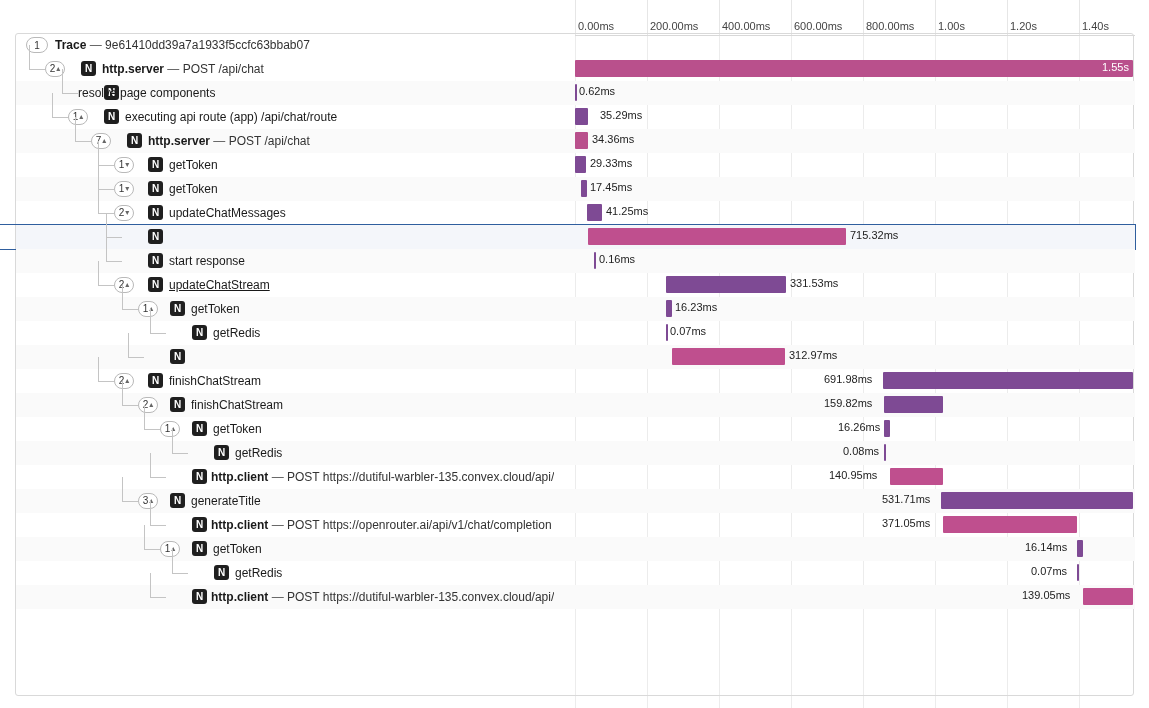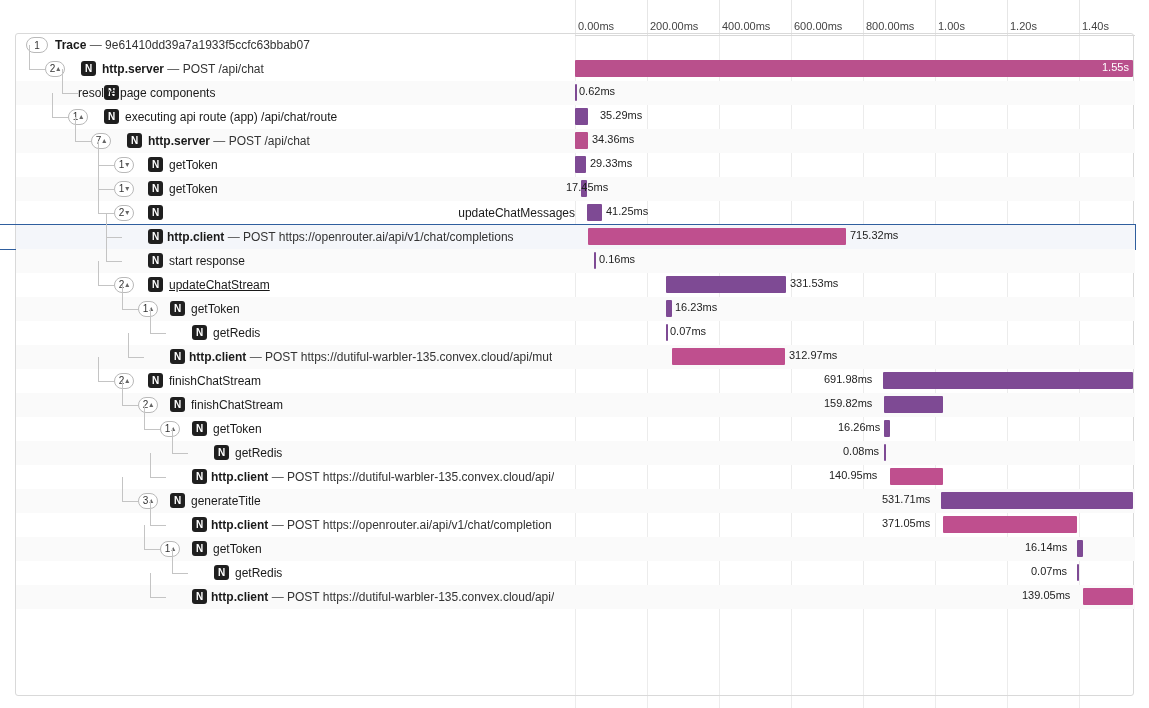--- a/index.html
+++ b/index.html
@@ -314,47 +314,44 @@
         <div class="conn-v" style="left: 98px; top: -12px; height: 24px;"></div>
         <div class="chip" style="left: 114px; top: 4px;">
           <span>1</span>
           <span class="caret">▾</span>
         </div>
         <div class="nbadge" style="left: 148px; top: 4px;">N</div>
         <div class="label-area" style="padding-left: 169px;">
           <div class="label-text"><span class="">getToken</span></div>
         </div>
         <div class="bar" style="left: 581px; width: 6px; background: rgb(126, 74, 148);"></div>
-        <div class="dur" style="left: 566px;">17.45ms</div>
+        <div class="dur" style="left: 590px;">17.45ms</div>
       </div>
       <div class="row" style="top: 168px;">
         <div class="row-bg-left"></div>
         <div class="row-bg-right"></div>
         <div class="conn-h" style="left: 98px; top: 12px; width: 16px;"></div>
         <div class="conn-v" style="left: 98px; top: -12px; height: 24px;"></div>
         <div class="chip" style="left: 114px; top: 4px;">
           <span>2</span>
           <span class="caret">▾</span>
         </div>
         <div class="nbadge" style="left: 148px; top: 4px;">N</div>
-        <div class="label-area" style="padding-left: 169px; justify-content: flex-end;">
+        <div class="label-area" style="padding-left: 169px;">
           <div class="label-text"><span class="">updateChatMessages</span></div>
         </div>
         <div class="bar" style="left: 587px; width: 15px; background: rgb(126, 74, 148);"></div>
         <div class="dur" style="left: 606px;">41.25ms</div>
       </div>
       <div class="row sel-outline" style="top: 192px;">
         <div class="row-bg-left"></div>
         <div class="row-bg-right"></div>
         <div class="conn-h" style="left: 106px; top: 12px; width: 16px;"></div>
         <div class="conn-v" style="left: 106px; top: -12px; height: 24px;"></div>
         <div class="nbadge" style="left: 148px; top: 4px;">N</div>
-        <div class="label-area" style="padding-left: 167px;">
-          <div class="label-text"><span class="bold">http.client</span><span class="dash"> — </span><span class="sub">POST https://openrouter.ai/api/v1/chat/completions</span></div>
-        </div>
         <div class="bar" style="left: 588px; width: 258px; background: rgb(191, 79, 142);"></div>
         <div class="dur" style="left: 850px;">715.32ms</div>
       </div>
       <div class="row alt" style="top: 216px;">
         <div class="row-bg-left"></div>
         <div class="row-bg-right"></div>
         <div class="conn-h" style="left: 106px; top: 12px; width: 16px;"></div>
         <div class="conn-v" style="left: 106px; top: -12px; height: 24px;"></div>
         <div class="nbadge" style="left: 148px; top: 4px;">N</div>
         <div class="label-area" style="padding-left: 169px;">
@@ -406,23 +403,20 @@
         </div>
         <div class="bar" style="left: 666px; width: 2px; background: rgb(126, 74, 148);"></div>
         <div class="dur" style="left: 670px;">0.07ms</div>
       </div>
       <div class="row alt" style="top: 312px;">
         <div class="row-bg-left"></div>
         <div class="row-bg-right"></div>
         <div class="conn-h" style="left: 128px; top: 12px; width: 16px;"></div>
         <div class="conn-v" style="left: 128px; top: -12px; height: 24px;"></div>
         <div class="nbadge" style="left: 170px; top: 4px;">N</div>
-        <div class="label-area" style="padding-left: 189px;">
-          <div class="label-text"><span class="bold">http.client</span><span class="dash"> — </span><span class="sub">POST https://dutiful-warbler-135.convex.cloud/api/mut</span></div>
-        </div>
         <div class="bar" style="left: 672px; width: 113px; background: rgb(191, 79, 142);"></div>
         <div class="dur" style="left: 789px;">312.97ms</div>
       </div>
       <div class="row" style="top: 336px;">
         <div class="row-bg-left"></div>
         <div class="row-bg-right"></div>
         <div class="conn-h" style="left: 98px; top: 12px; width: 16px;"></div>
         <div class="conn-v" style="left: 98px; top: -12px; height: 24px;"></div>
         <div class="chip" style="left: 114px; top: 4px;">
           <span>2</span>

